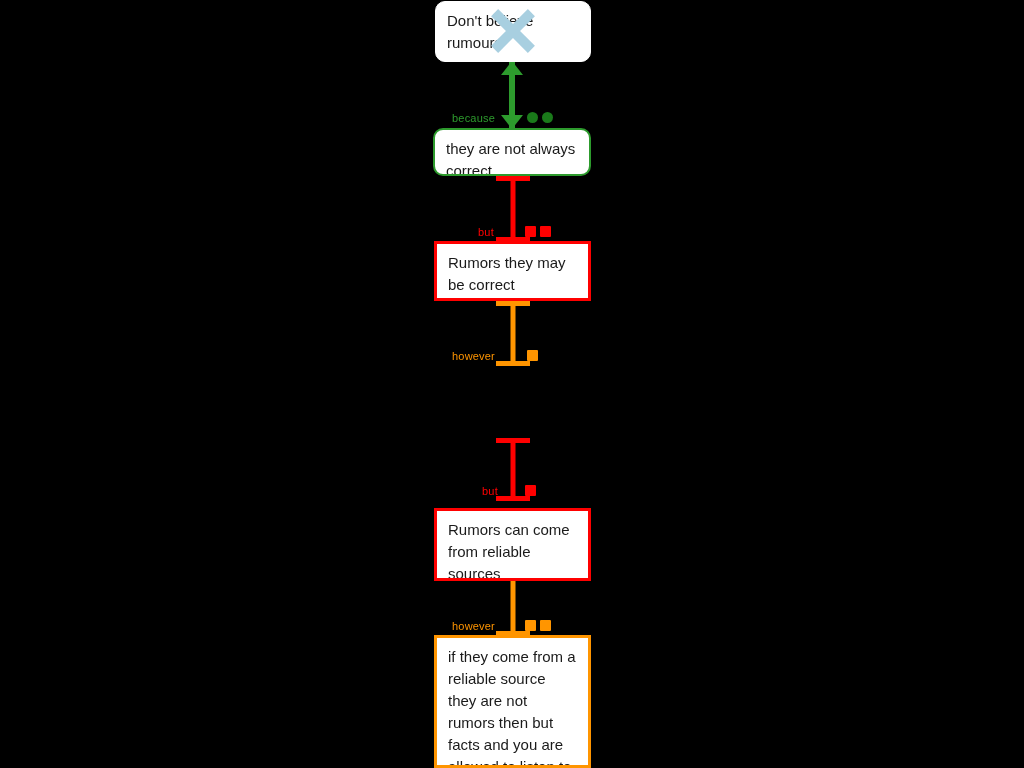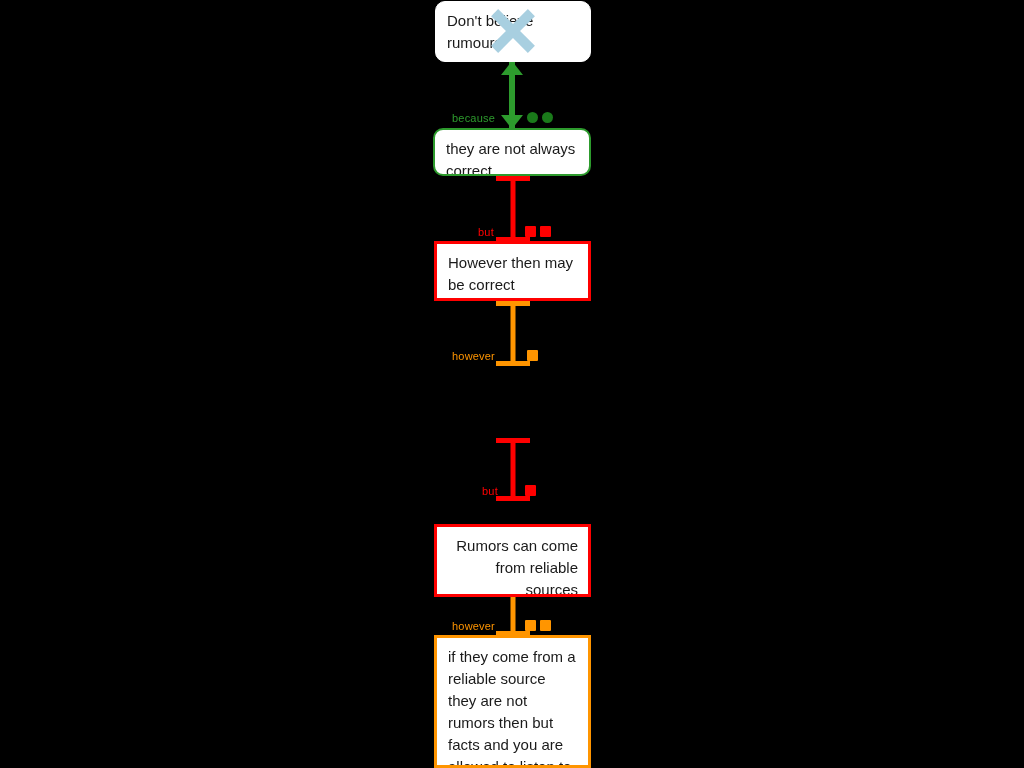--- a/index.html
+++ b/index.html
@@ -159,20 +159,20 @@
       <div class="cap top" style="background: rgb(255, 149, 0);"></div>
       <div class="cap bot" style="background: rgb(255, 149, 0);"></div>
     </div>
     <div class="conn-label" style="left: 452px; top: 620px; color: rgb(255, 149, 0);">however</div>
     <div class="markers" style="left: 525px; top: 620px;">
       <span class="marker square" style="background: rgb(255, 149, 0);"></span>
       <span class="marker square" style="background: rgb(255, 149, 0);"></span>
     </div>
     <div class="node rounded n-white" style="left: 435px; top: 1px; width: 156px; height: 61px;">Don't believe rumours</div>
     <div class="node rounded n-green" style="left: 433px; top: 128px; width: 158px; height: 48px;">they are not always correct</div>
-    <div class="node sq n-red" style="left: 434px; top: 241px; width: 157px; height: 60px;">However then may be correct</div>
-    <div class="node sq n-red" style="left: 434px; top: 524px; width: 157px; height: 73px; text-align: right;">Rumors can come from reliable sources</div>
+    <div class="node sq n-red" style="left: 434px; top: 241px; width: 157px; height: 60px;">Rumors they may be correct</div>
+    <div class="node sq n-red" style="left: 434px; top: 508px; width: 157px; height: 73px;">Rumors can come from reliable sources</div>
     <div class="node sq n-orange" style="left: 434px; top: 635px; width: 157px; height: 133px;">if they come from a reliable source they are not rumors then but facts and you are allowed to listen to facts</div>
     <div class="x-stamp" style="left: 487px; top: 5px; width: 52px; height: 52px;">
       <i class="a" style="background: rgb(168, 207, 224);"></i>
       <i class="b" style="background: rgb(168, 207, 224);"></i>
     </div>
   </div>
 
 </body></html>

